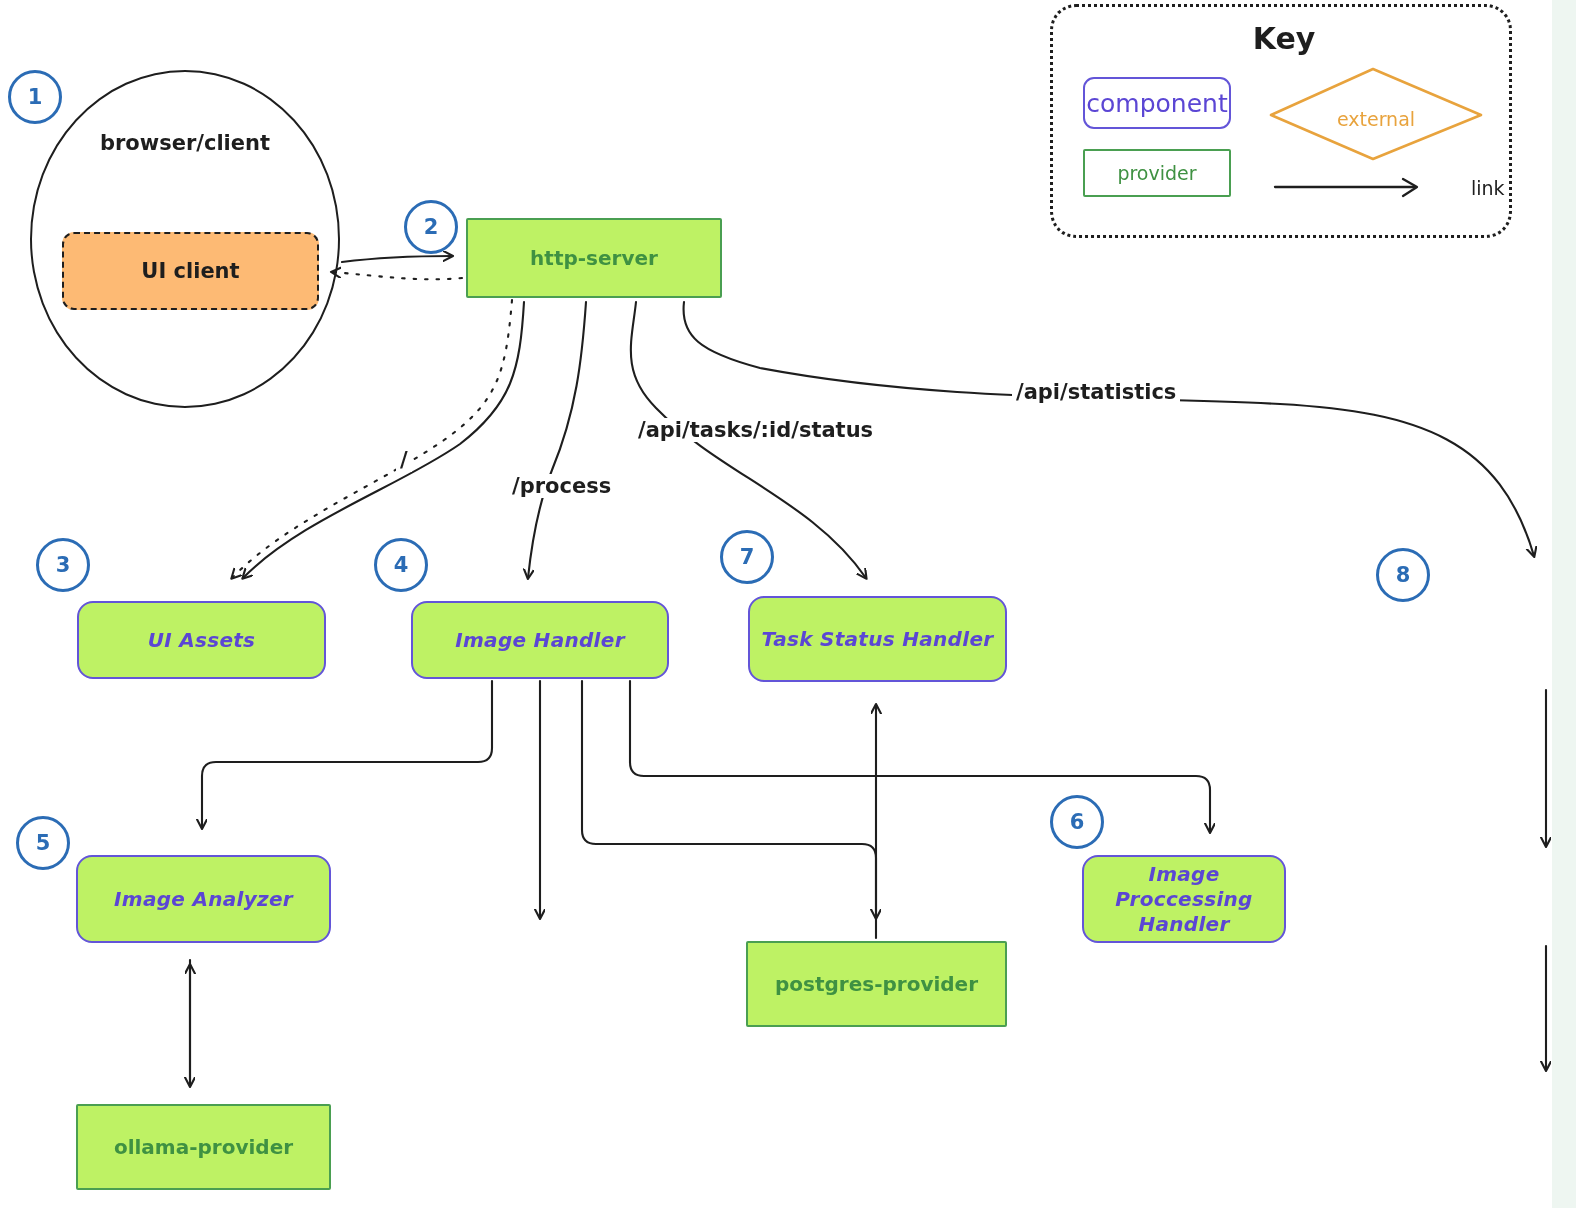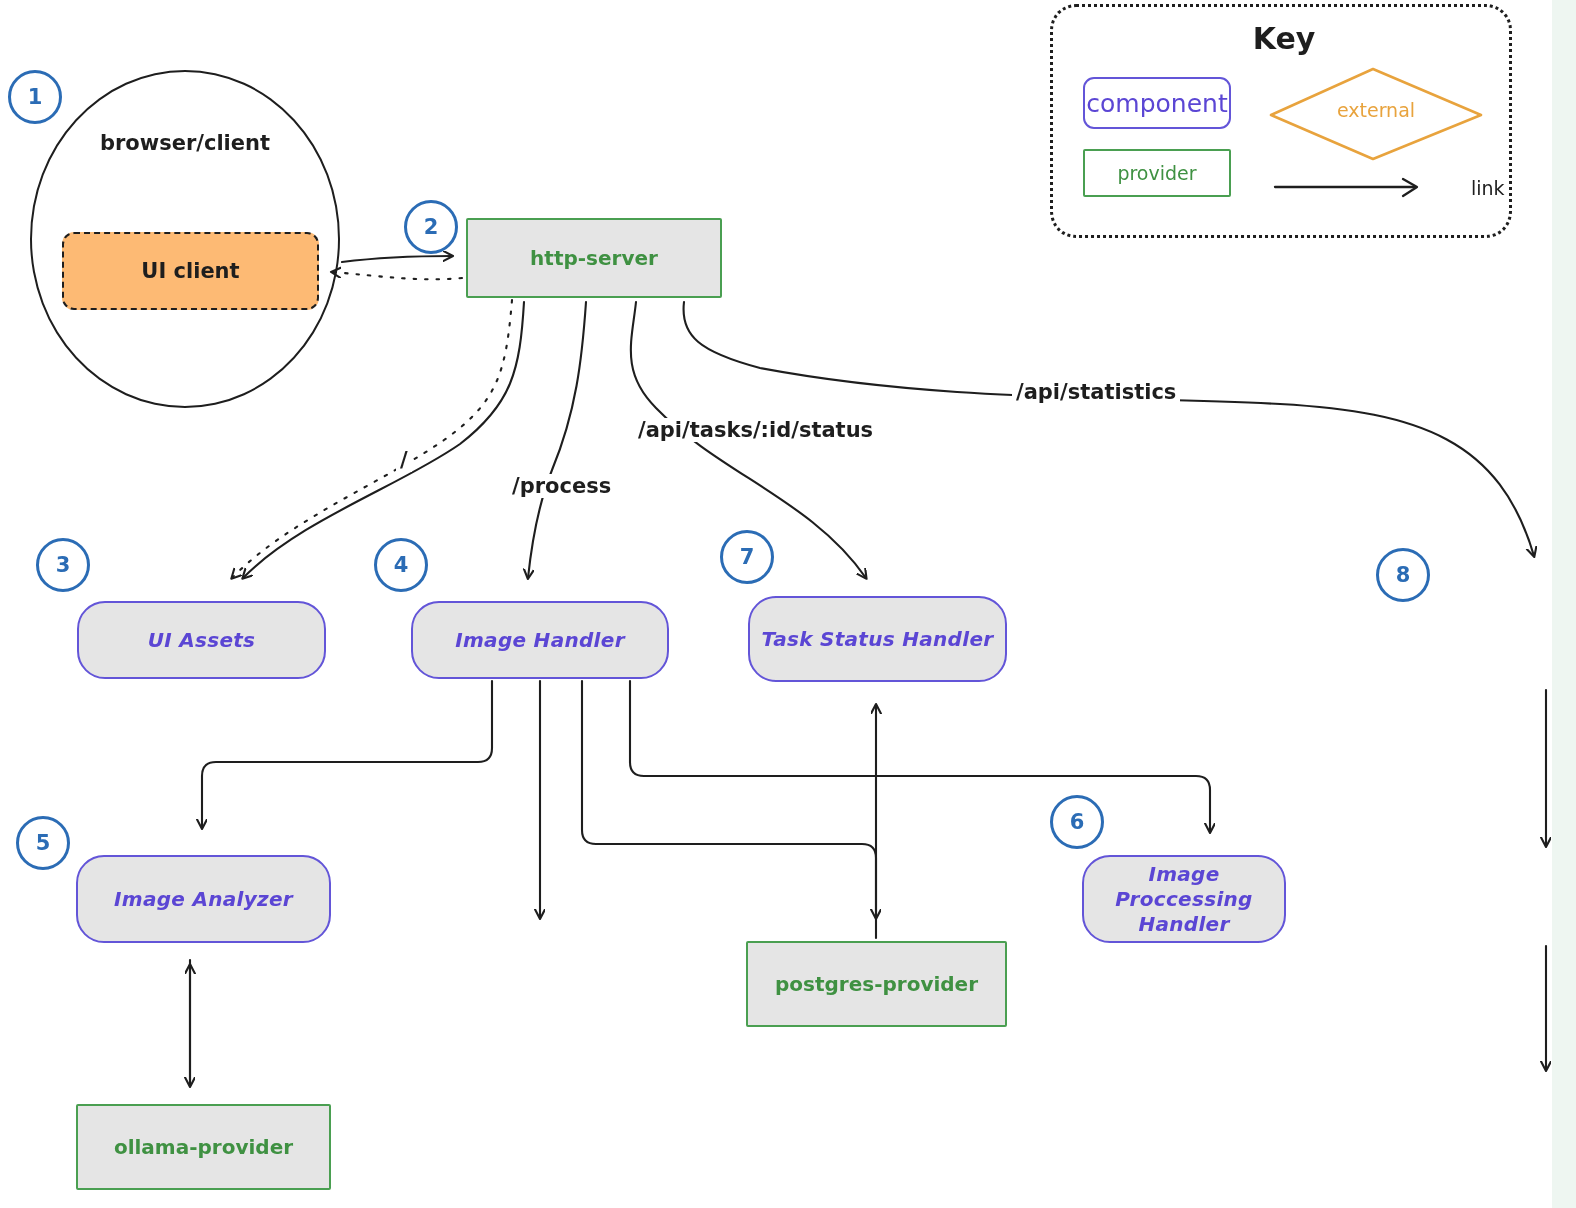--- a/index.html
+++ b/index.html
@@ -36,27 +36,27 @@
   }
 
   
   .node {
     position: absolute;
     box-sizing: border-box;
     display: flex;
     align-items: center;
     justify-content: center;
     text-align: center;
-    background: #e5e5e5;
+    background: #bef264;
     font-family: "DejaVu Sans", sans-serif;
     line-height: 1.25;
   }
   .node-component {
     border: 2.5px solid #6355d8;
-    border-radius: 28px;
+    border-radius: 16px;
     color: #5b46d4;
     font-style: italic;
     font-weight: 700;
     font-size: 20px;
     letter-spacing: .3px;
   }
   .node-provider {
     border: 2.5px solid #4a9f51;
     border-radius: 2px;
     color: #3f9142;
@@ -161,21 +161,21 @@
     display: flex;
     align-items: center;
     justify-content: center;
     font-size: 19px;
     box-sizing: border-box;
     background: #fff;
   }
   .key-external-label {
     position: absolute;
     left: 218px;
-    top: 92px;
+    top: 101px;
     width: 210px;
     text-align: center;
     color: #e8a33d;
     font-size: 19px;
   }
   .key-link-label {
     position: absolute;
     left: 390px;
     top: 170px;
     color: #1e1e1e;

